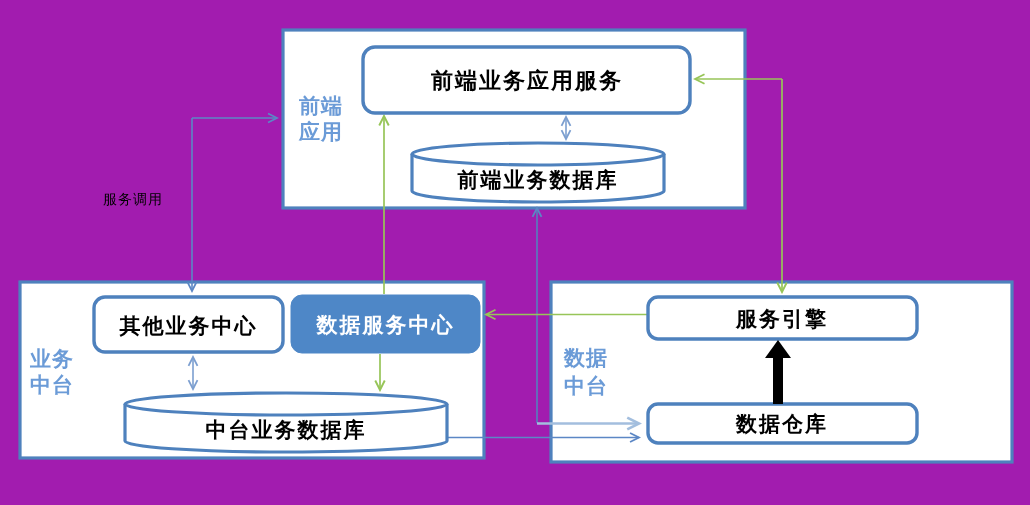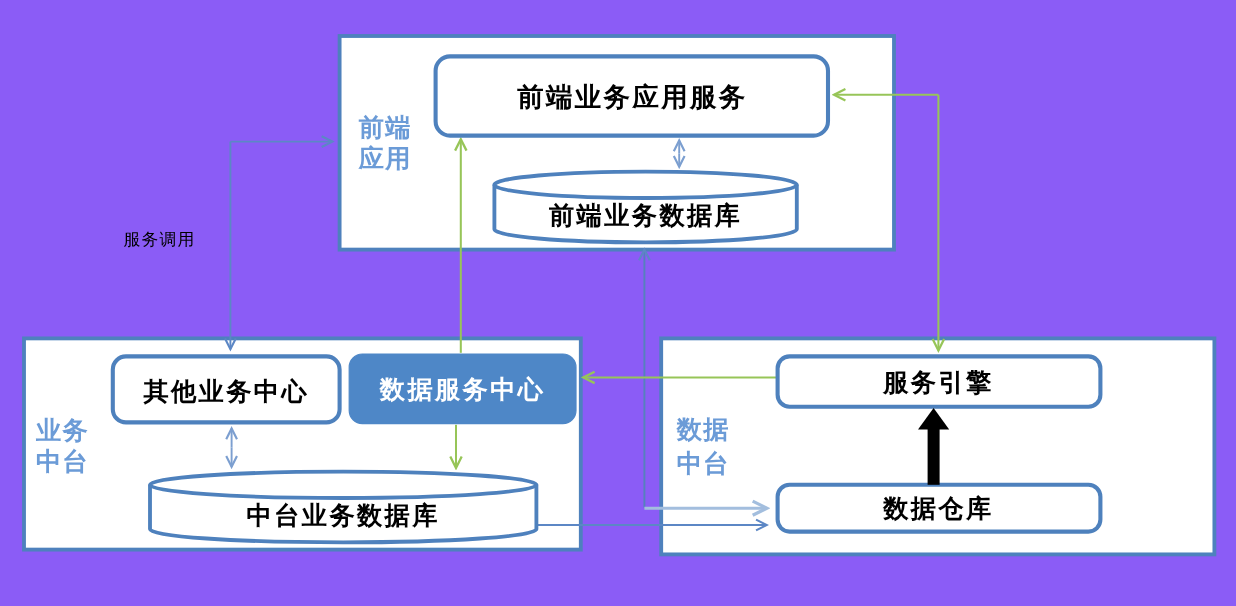--- a/index.html
+++ b/index.html
@@ -1,16 +1,16 @@
 <!DOCTYPE html>
 <html><head>
 <meta charset="utf-8">
 <style>
   html,body{margin:0;padding:0;background:#ffffff;}
-  .stage{width:1030px;height:505px;position:relative;background:#8b5cf6;overflow:hidden;}
+  .stage{width:1030px;height:505px;position:relative;background:#a21caf;overflow:hidden;}
   svg{display:block;}
   .node-text{font:bold 21px "DejaVu Sans","Liberation Sans",sans-serif;fill:#000000;text-anchor:middle;letter-spacing:2px;}
   .node-text-lg{font:bold 22px "DejaVu Sans","Liberation Sans",sans-serif;fill:#000000;text-anchor:middle;letter-spacing:2px;}
   .node-text-white{font:bold 21px "DejaVu Sans","Liberation Sans",sans-serif;fill:#ffffff;text-anchor:middle;letter-spacing:2px;}
   .container-label{font:bold 21px "DejaVu Sans","Liberation Sans",sans-serif;fill:#6b9bd7;letter-spacing:1px;}
   .edge-label{font:14px "DejaVu Sans","Liberation Sans",sans-serif;fill:#000000;letter-spacing:1px;}
 </style>
 </head>
 <body>
 

